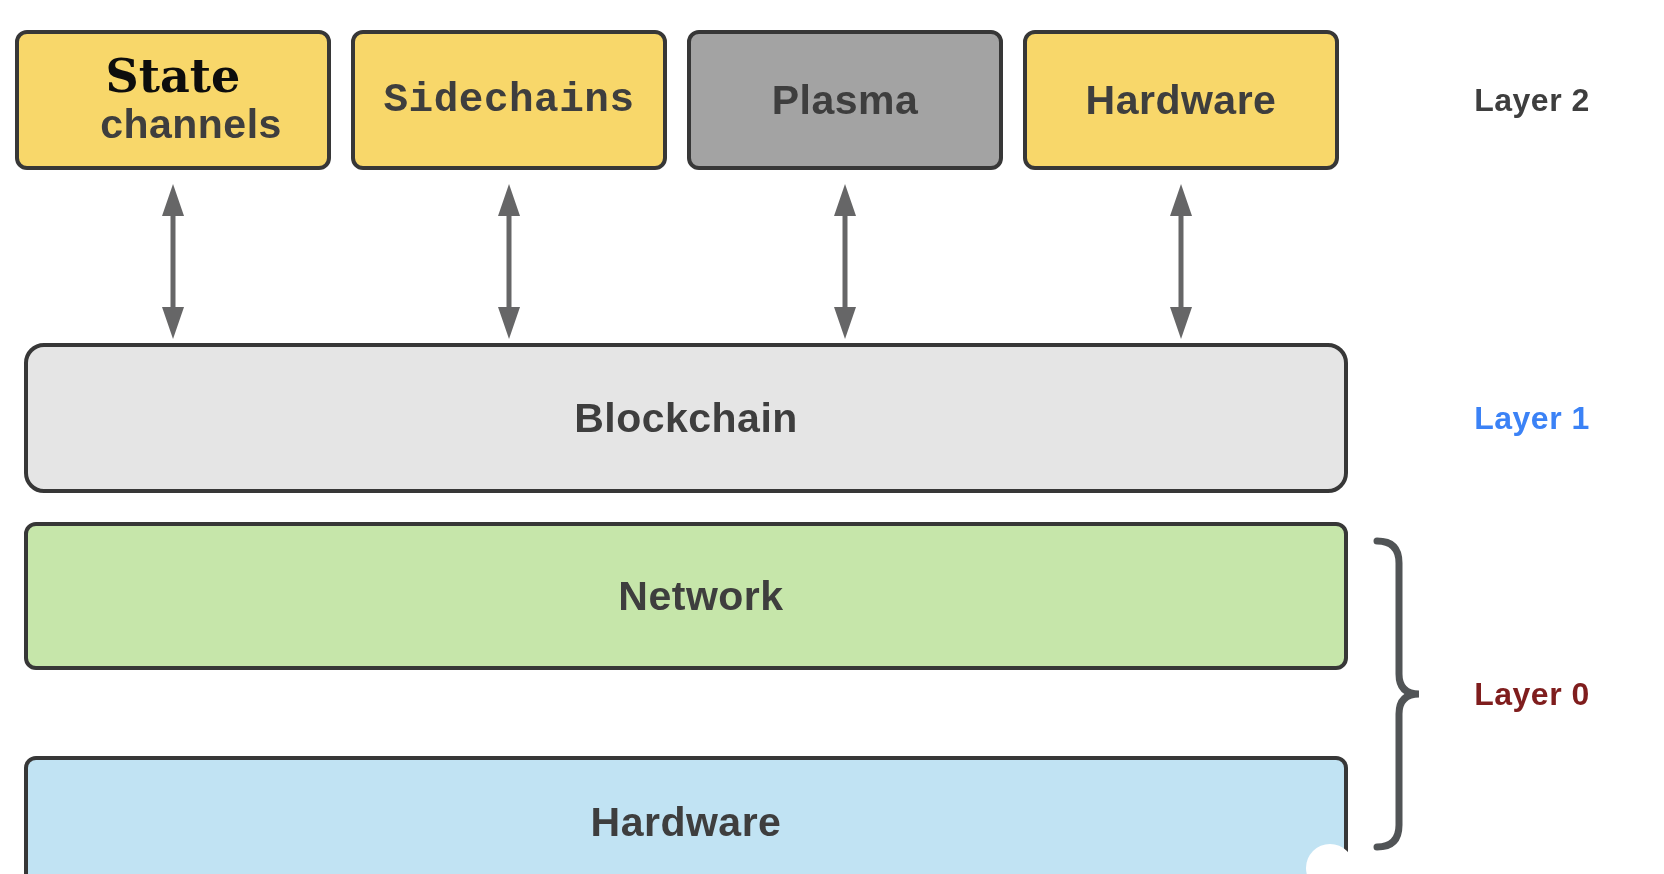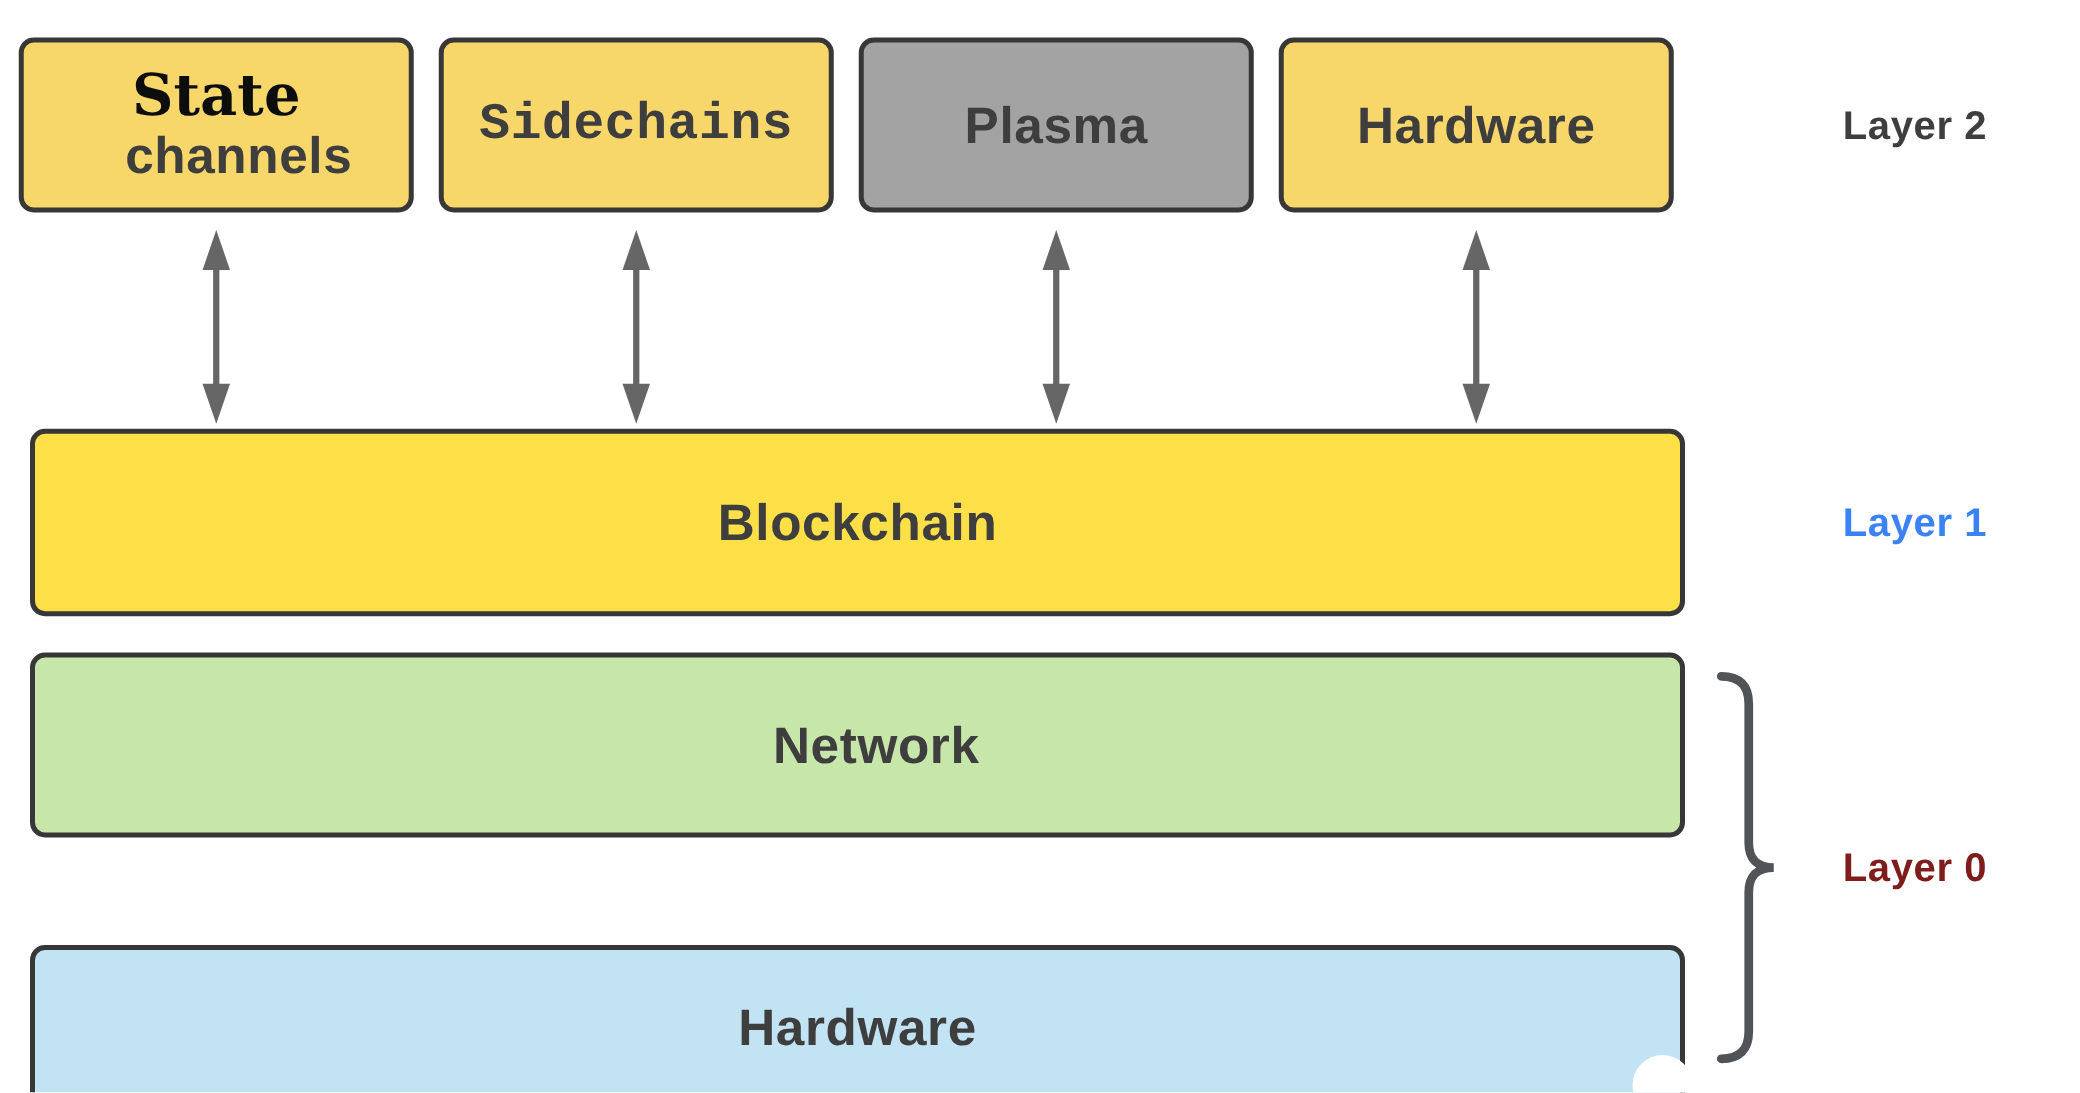--- a/index.html
+++ b/index.html
@@ -84,21 +84,21 @@
   </div>
 
   <div class="box l2-box pos-b3" style="background-color: #a3a3a3;">
     <span>Plasma</span>
   </div>
 
   <div class="box l2-box pos-b4" style="background-color: rgb(248, 215, 106);">
     <span>Hardware</span>
   </div>
 
-  <div class="box wide-box pos-blockchain" style="background-color: #fde047;">
+  <div class="box wide-box pos-blockchain" style="background-color: #e5e5e5; border-radius: 20px;">
     <span>Blockchain</span>
   </div>
 
   <div class="box wide-box pos-network" style="background-color: rgb(198, 230, 170); padding-left: 30px;">
     <span>Network</span>
   </div>
 
   <div class="box wide-box pos-hardware" style="background-color: rgb(193, 227, 243);">
     <span>Hardware</span>
   </div>

